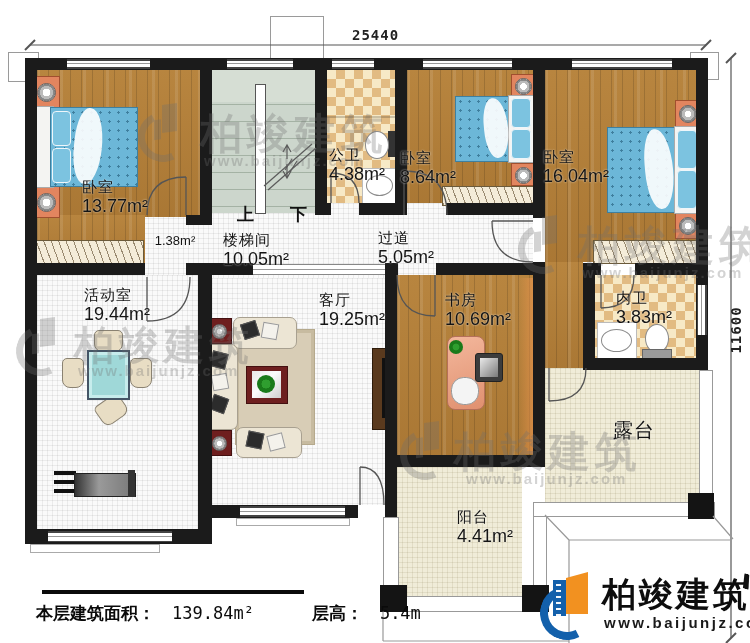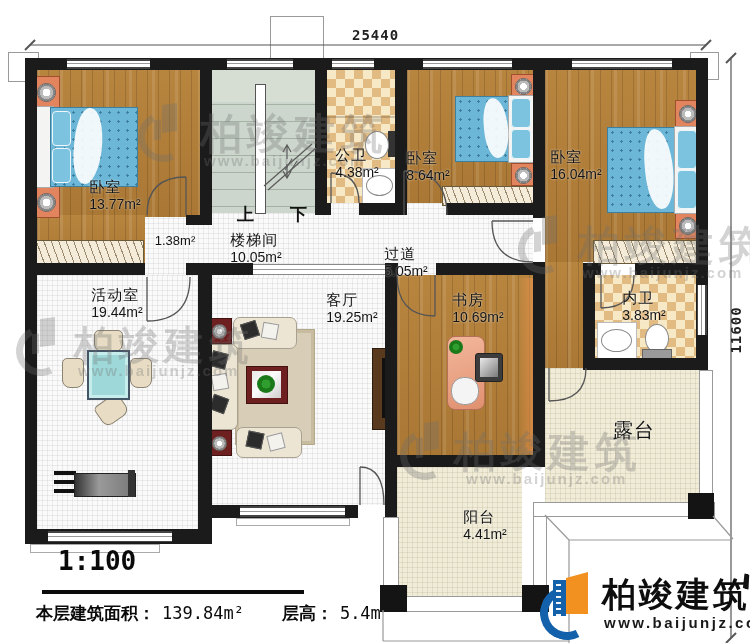--- a/index.html
+++ b/index.html
@@ -61,21 +61,21 @@
   .screen{background:linear-gradient(135deg,#e9e9e9,#7a7a7a);}
   .ochair{background:#f4f4f4;border:1.5px solid #999;border-radius:45%;}
   .fixwhite{background:#fff;border:1px solid #bbb;}
   .oval{background:#fff;border:1.5px solid #8a8a8a;border-radius:50%;}
   .tank{background:#333;}
   .tbase{background:#9a9a9a;border:1px solid #666;}
   
   .rlabel{position:absolute;transform:translateX(-50%);text-align:left;color:#141414;font-weight:normal;
     line-height:1.18;text-shadow:0 0 2px rgba(255,255,255,.8);white-space:nowrap;z-index:30;}
   .rname{display:block;font-size:15px;letter-spacing:1px;}
-  .rarea{display:block;font-size:14px;}
+  .rarea{display:block;font-size:18px;}
   .updown{position:absolute;font-size:17px;font-weight:bold;color:#111;z-index:30;}
   .dimtxt{position:absolute;font-family:"DejaVu Sans Mono","Liberation Mono",monospace;
     font-weight:bold;font-size:14px;color:#222;z-index:30;letter-spacing:1px;}
   
   .wm{position:absolute;color:#6f6f6f;opacity:.30;z-index:25;}
   .wm-text{position:absolute;font-size:42px;font-weight:bold;letter-spacing:5px;white-space:nowrap;}
   .wm-url{position:absolute;font-size:15px;font-weight:bold;letter-spacing:2px;white-space:nowrap;}
   .wm-ico{position:absolute;width:52px;height:58px;}
   .wm-ico:before{content:"";position:absolute;left:0;top:12px;width:36px;height:36px;border:7px solid currentColor;
     border-radius:50%;border-top-color:transparent;border-right-color:transparent;transform:rotate(18deg);}
@@ -92,21 +92,21 @@
     background-size:5px 100%;background-repeat:no-repeat;background-position:3px 4px;}
   .lg-text{position:absolute;left:62px;top:2px;font-size:34px;font-weight:bold;color:#0d0d0d;letter-spacing:3px;white-space:nowrap;}
   .lg-url{position:absolute;left:64px;top:44px;font-size:15px;font-weight:bold;color:#1a1a1a;letter-spacing:2.5px;white-space:nowrap;}
   .lg-tick{position:absolute;left:202px;top:4px;width:9px;height:15px;background:#111;
     clip-path:polygon(0 0,55% 0,100% 100%,35% 100%);transform:rotate(18deg);}
   
   .titlewrap{position:absolute;left:42px;top:546px;z-index:40;display:flex;align-items:flex-end;color:#0a0a0a;}
   .bigtitle{font-size:34px;font-weight:bold;letter-spacing:3px;}
   .scaletxt{font-size:26px;font-weight:bold;margin-left:16px;font-family:"DejaVu Sans Mono","Liberation Mono",monospace;}
   .underl{position:absolute;left:42px;top:590px;width:262px;height:4px;background:#0a0a0a;z-index:40;}
-  .stats{position:absolute;left:36px;top:602px;z-index:40;display:flex;align-items:baseline;gap:7px;color:#0a0a0a;}
+  .stats{position:absolute;left:36px;top:602px;z-index:40;display:flex;align-items:baseline;gap:17px;color:#0a0a0a;}
   .stats .lab{font-size:17px;font-weight:bold;}
   .stats .val{font-size:17px;font-family:"DejaVu Sans Mono","Liberation Mono",monospace;}
   .gap2{width:24px;}
   svg.lines{position:absolute;left:0;top:0;z-index:20;}
   .furn{z-index:6;}
   .floor{z-index:2;}
   .wallz{z-index:10;}
   .winz{z-index:12;}
   .parz{z-index:8;}
   .decoz{z-index:1;}
@@ -351,21 +351,21 @@
       <span class="rarea">4.38m²</span>
     </div>
   <div class="rlabel" style="left:428px;top:149px;">
     <span class="rname">卧室</span>
       <span class="rarea">8.64m²</span>
     </div>
   <div class="rlabel" style="left:576px;top:148px;">
     <span class="rname">卧室</span>
       <span class="rarea">16.04m²</span>
     </div>
-  <div class="rlabel" style="left:406px;top:229px;margin-top:16px;">
+  <div class="rlabel" style="left:406px;top:229px;">
     <span class="rname">过道</span>
       <span class="rarea">5.05m²</span>
     </div>
   <div class="rlabel" style="left:175px;top:233px;">
     <span class="rarea" style="font-size:13px;">1.38m²</span>
     </div>
   <div class="rlabel" style="left:117px;top:286px;">
     <span class="rname">活动室</span>
       <span class="rarea">19.44m²</span>
     </div>
@@ -388,21 +388,20 @@
     <span class="rname">阳台</span>
       <span class="rarea">4.41m²</span>
     </div>
   <div class="updown" style="left:237px;top:203px;">上</div>
   <div class="updown" style="left:290px;top:203px;">下</div>
 
   <div class="dimtxt" style="left:352px;top:27px;">25440</div>
   <div class="dimtxt" style="left:706px;top:322px;width:60px;text-align:center;transform:rotate(-90deg);">11600</div>
 
   <div class="titlewrap">
-    <span class="scaletxt">1:100</span>
   </div>
   <div class="underl"></div>
   <div class="stats">
     <span class="lab">本层建筑面积：</span>
     <span class="val">139.84m²</span>
     <span class="gap2"></span>
     <span class="lab">层高：</span>
     <span class="val">5.4m</span>
   </div>
 

